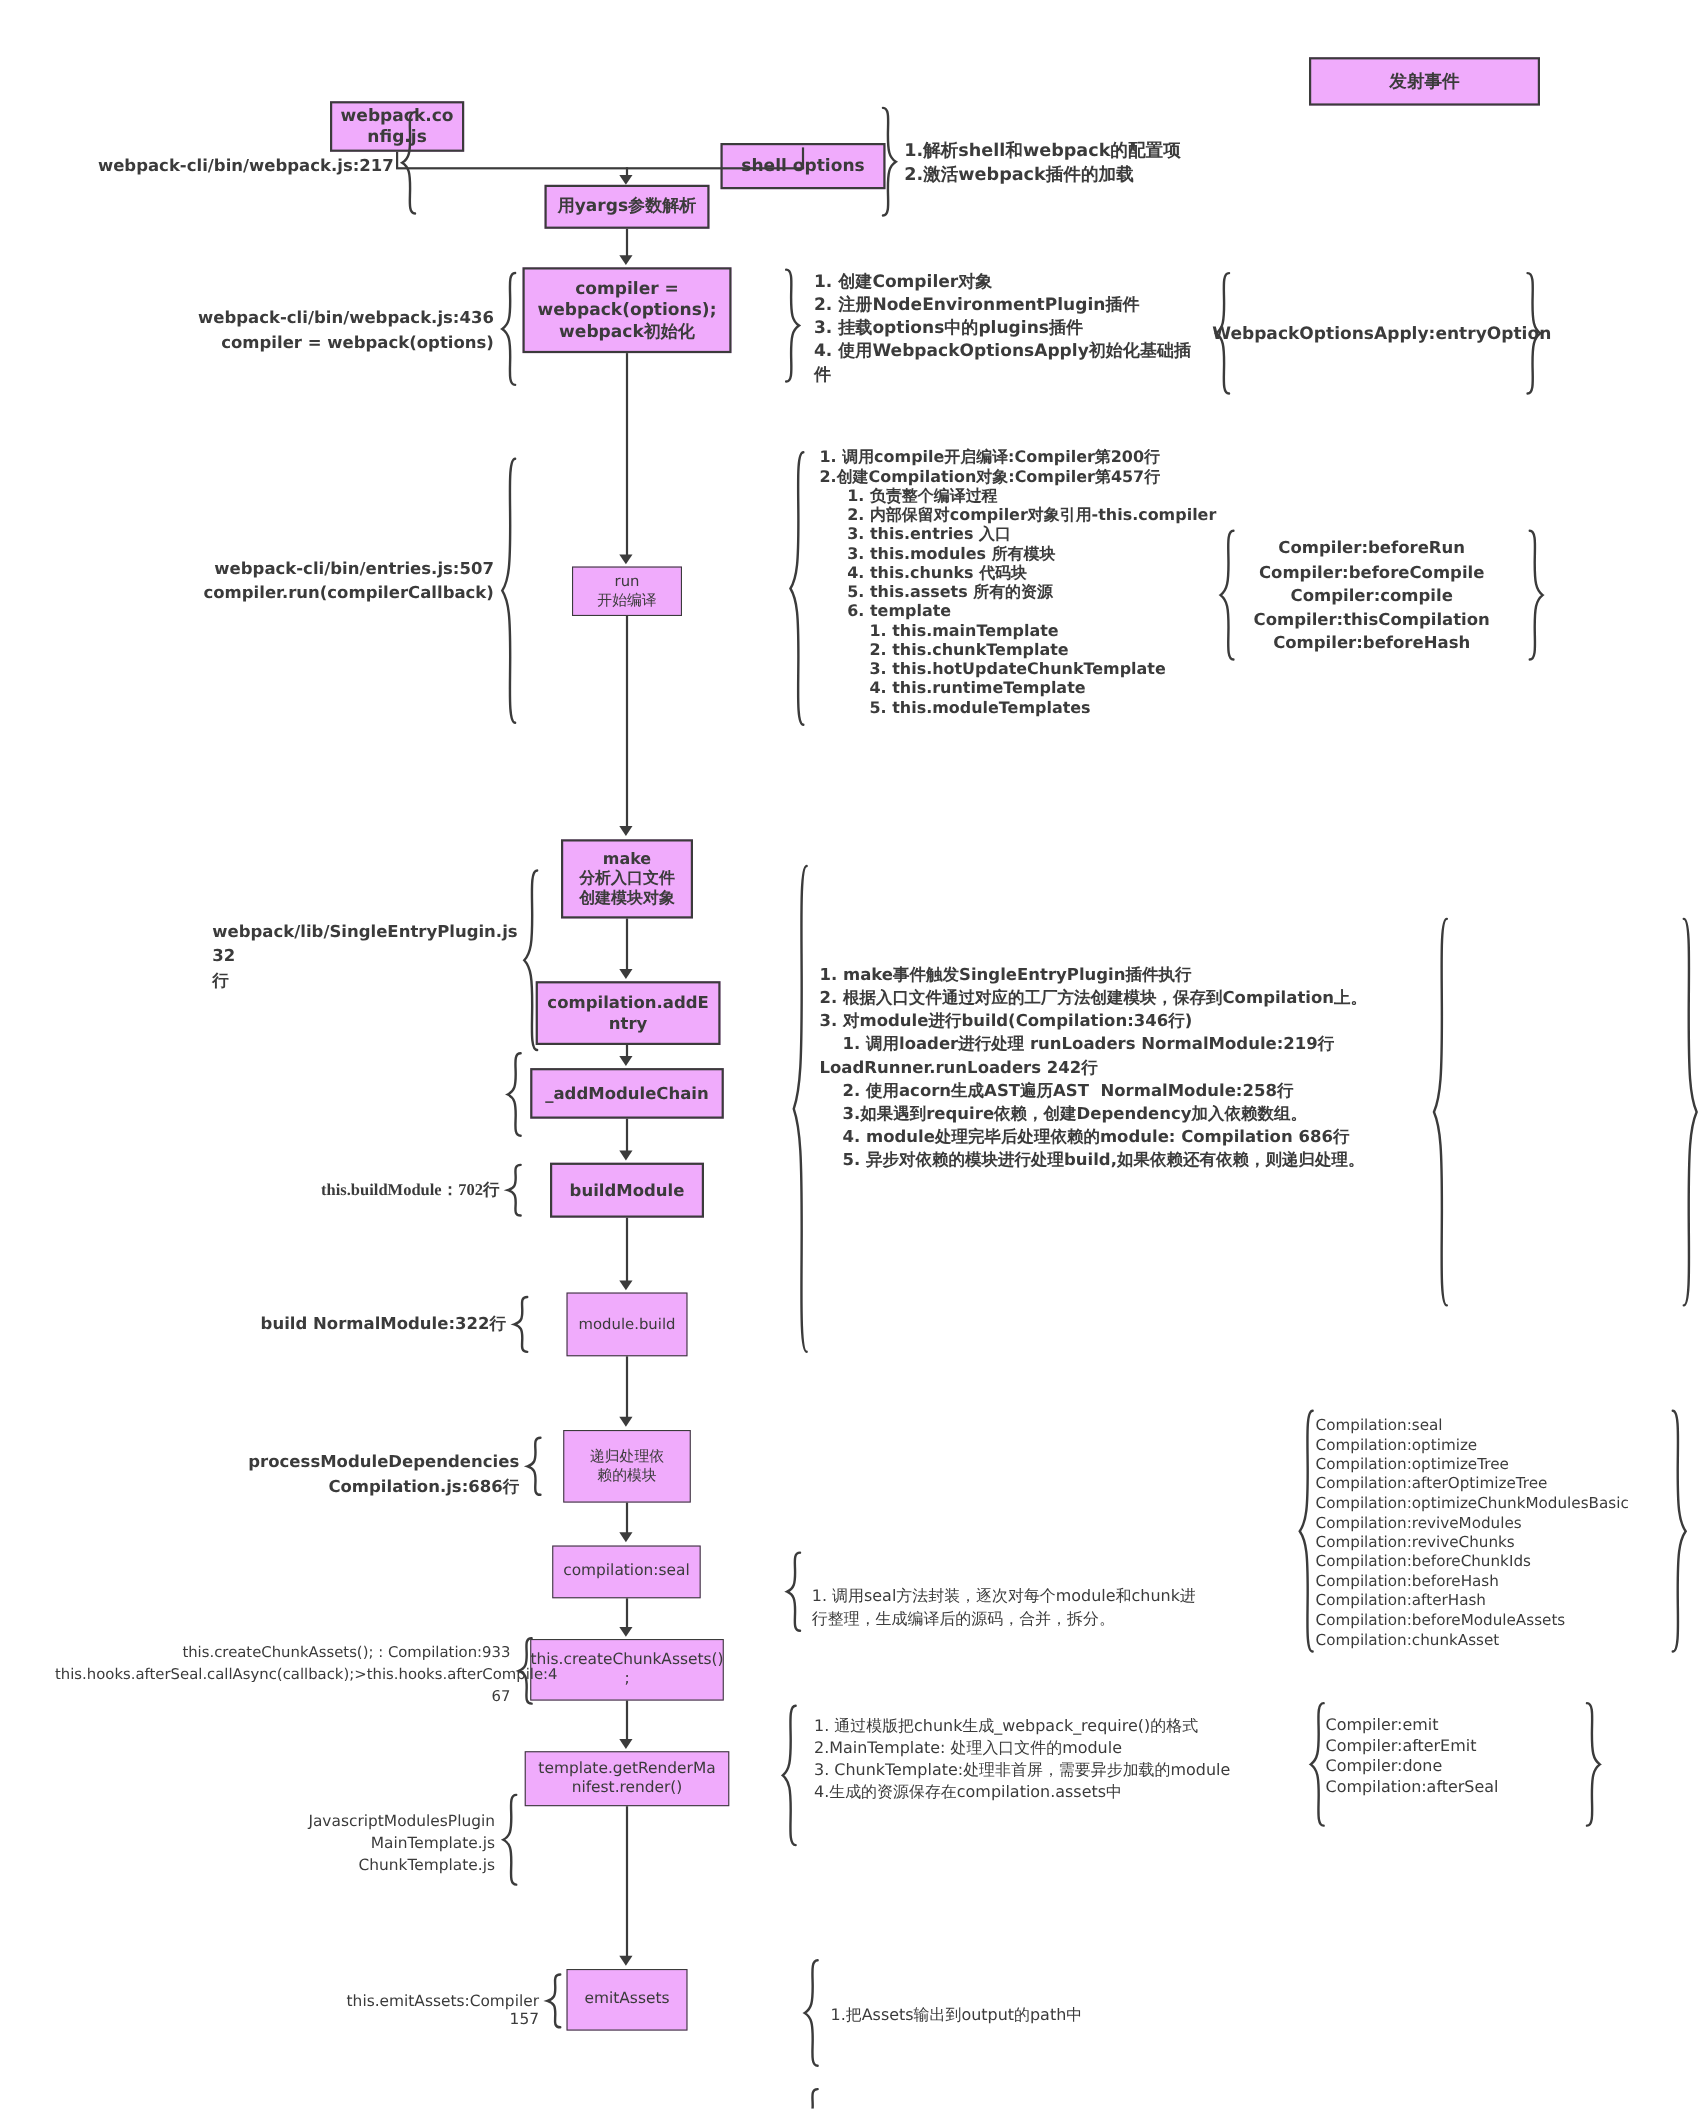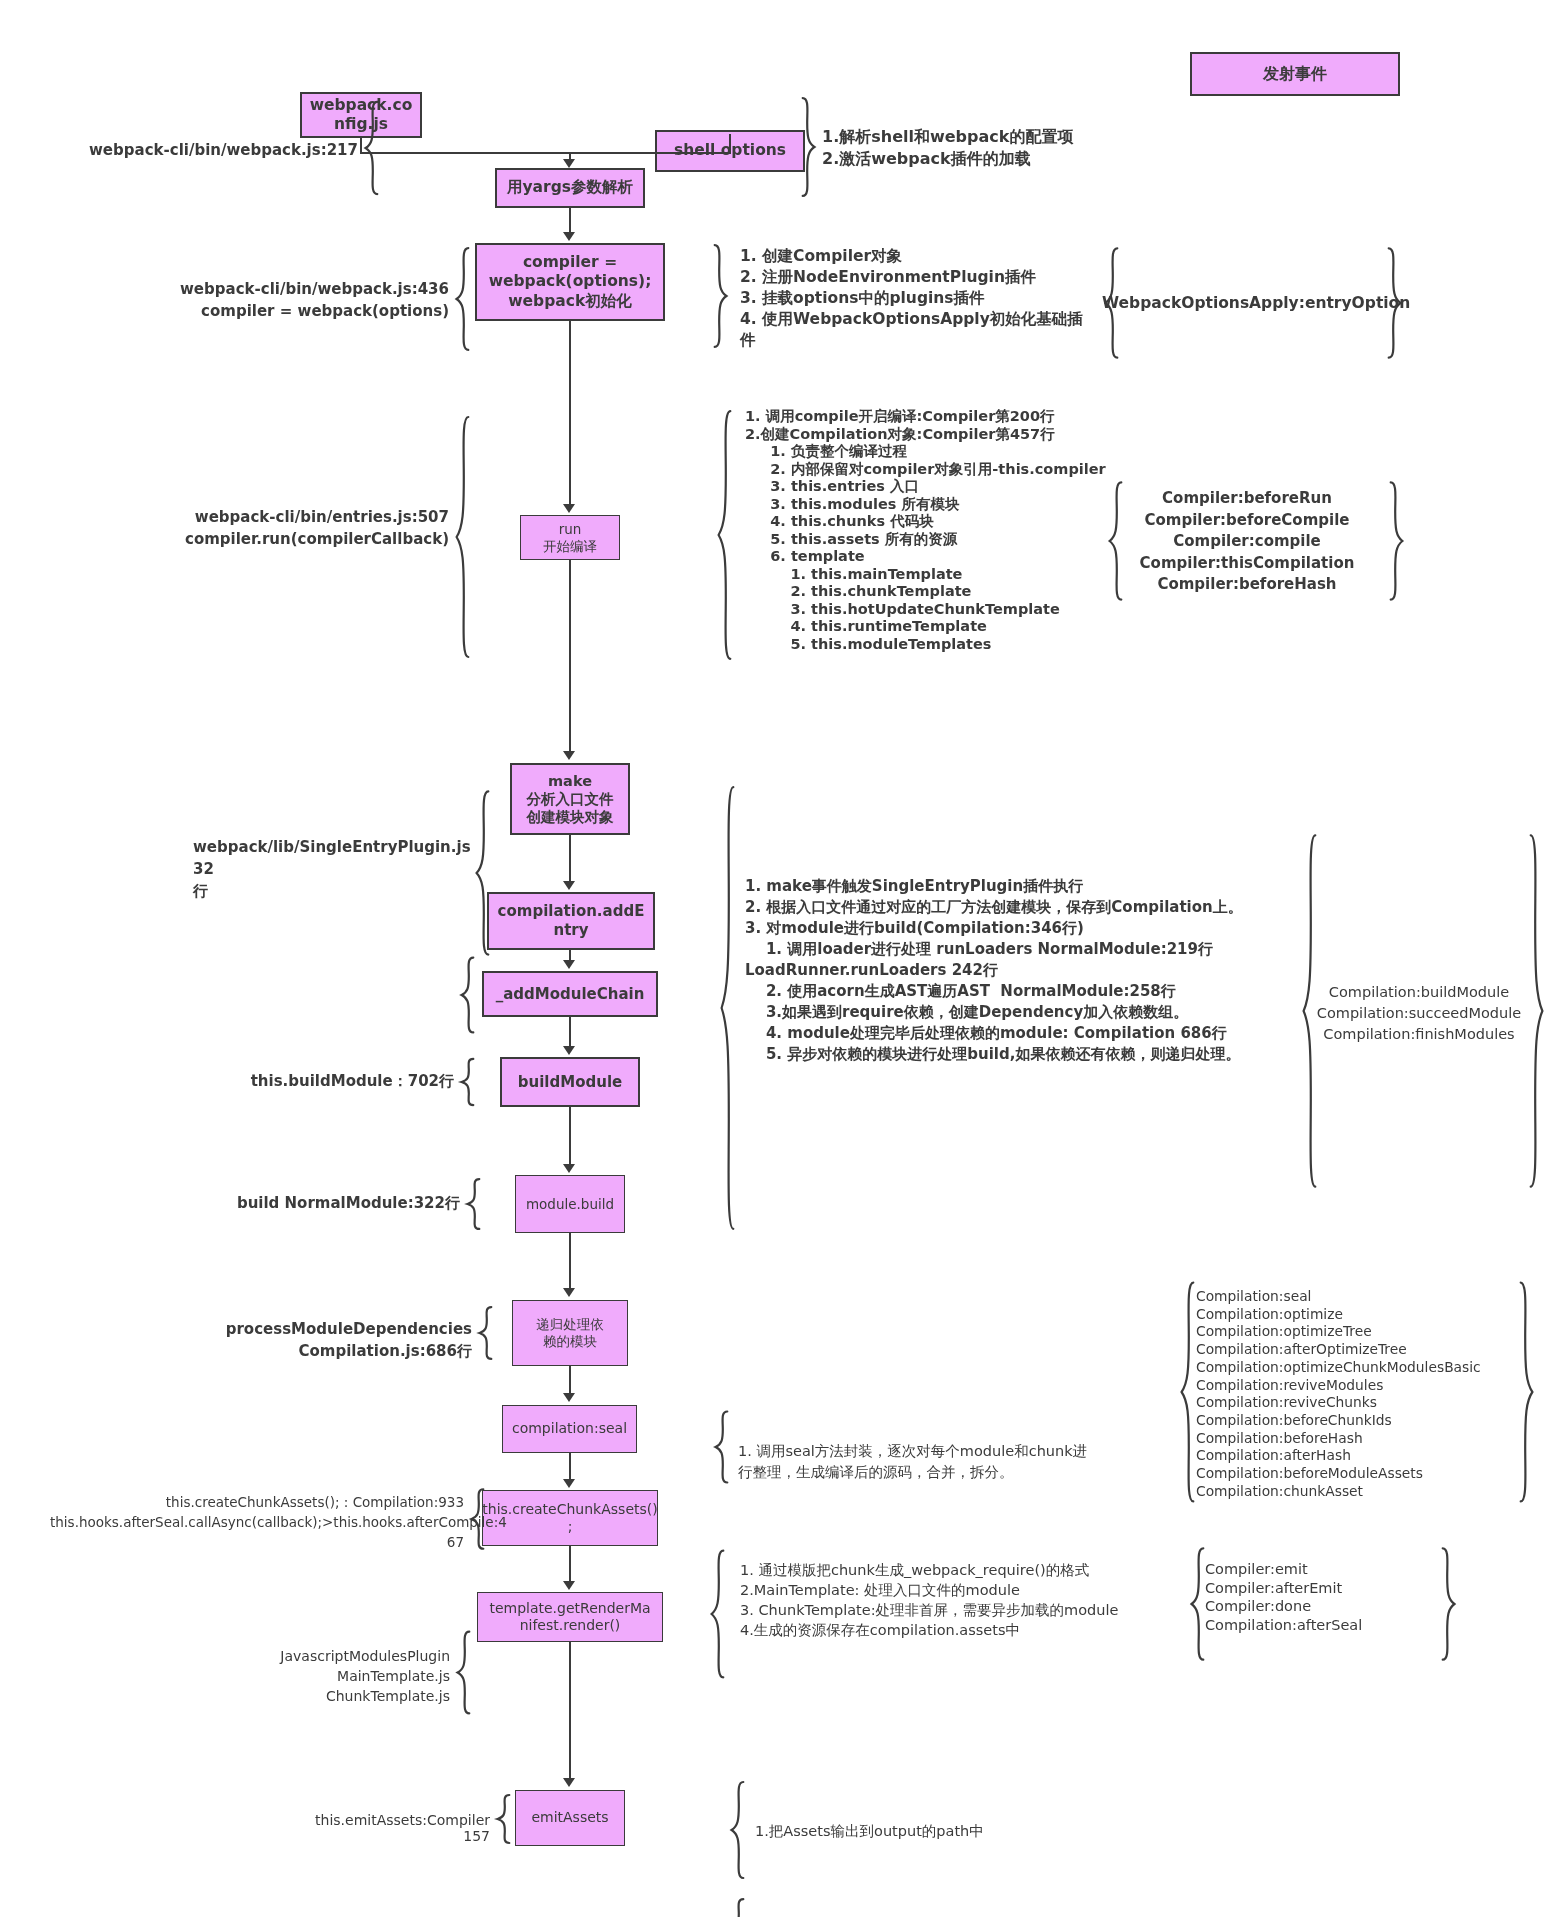--- a/index.html
+++ b/index.html
@@ -177,21 +177,21 @@
         <path d="M17,2 C10,2 12,14 12,26 C12,40 11,46 4,50 C11,54 12,60 12,74 C12,86 10,98 17,98" fill="none" stroke="#3b3b3b" stroke-width="2.2" vector-effect="non-scaling-stroke" stroke-linecap="round"></path>
       </svg>
     </div>
 
   <div class="brace" style="left:458px;top:956px;height:78px;">
       <svg viewBox="0 0 20 100" preserveAspectRatio="none">
         <path d="M17,2 C10,2 12,14 12,26 C12,40 11,46 4,50 C11,54 12,60 12,74 C12,86 10,98 17,98" fill="none" stroke="#3b3b3b" stroke-width="2.2" vector-effect="non-scaling-stroke" stroke-linecap="round"></path>
       </svg>
     </div>
 
-  <div class="t b ra" style="left:200px;top:1072px;width:254px;font-size:15px;">this.buildModule：702行</div>
+  <div class="t b ra" style="left:200px;top:1072px;width:254px;font-size:15px;font-family:Liberation Serif, serif;">this.buildModule：702行</div>
   <div class="brace" style="left:458px;top:1058px;height:48px;">
       <svg viewBox="0 0 20 100" preserveAspectRatio="none">
         <path d="M17,2 C10,2 12,14 12,26 C12,40 11,46 4,50 C11,54 12,60 12,74 C12,86 10,98 17,98" fill="none" stroke="#3b3b3b" stroke-width="2.2" vector-effect="non-scaling-stroke" stroke-linecap="round"></path>
       </svg>
     </div>
 
   <div class="t b ra" style="left:206px;top:1194px;width:254px;font-size:15px;">build NormalModule:322行</div>
   <div class="brace" style="left:464px;top:1178px;height:52px;">
       <svg viewBox="0 0 20 100" preserveAspectRatio="none">
         <path d="M17,2 C10,2 12,14 12,26 C12,40 11,46 4,50 C11,54 12,60 12,74 C12,86 10,98 17,98" fill="none" stroke="#3b3b3b" stroke-width="2.2" vector-effect="non-scaling-stroke" stroke-linecap="round"></path>
@@ -336,25 +336,20 @@
   <div class="brace r" style="left:1388px;top:480px;height:122px;">
       <svg viewBox="0 0 20 100" preserveAspectRatio="none">
         <path d="M17,2 C10,2 12,14 12,26 C12,40 11,46 4,50 C11,54 12,60 12,74 C12,86 10,98 17,98" fill="none" stroke="#3b3b3b" stroke-width="2.2" vector-effect="non-scaling-stroke" stroke-linecap="round"></path>
       </svg>
     </div>
 
   <div class="brace" style="left:1300px;top:828px;height:366px;">
       <svg viewBox="0 0 20 100" preserveAspectRatio="none">
         <path d="M17,2 C10,2 12,14 12,26 C12,40 11,46 4,50 C11,54 12,60 12,74 C12,86 10,98 17,98" fill="none" stroke="#3b3b3b" stroke-width="2.2" vector-effect="non-scaling-stroke" stroke-linecap="round"></path>
       </svg>
-    </div>
-  <div class="t ctr" style="left:1310px;top:982px;width:218px;font-size:14.5px;line-height:21px;">
-      <div>Compilation:buildModule</div>
-      <div>Compilation:succeedModule</div>
-      <div>Compilation:finishModules</div>
     </div>
   <div class="brace r" style="left:1528px;top:828px;height:366px;">
       <svg viewBox="0 0 20 100" preserveAspectRatio="none">
         <path d="M17,2 C10,2 12,14 12,26 C12,40 11,46 4,50 C11,54 12,60 12,74 C12,86 10,98 17,98" fill="none" stroke="#3b3b3b" stroke-width="2.2" vector-effect="non-scaling-stroke" stroke-linecap="round"></path>
       </svg>
     </div>
 
   <div class="brace" style="left:1178px;top:1278px;height:228px;">
       <svg viewBox="0 0 20 100" preserveAspectRatio="none">
         <path d="M17,2 C10,2 12,14 12,26 C12,40 11,46 4,50 C11,54 12,60 12,74 C12,86 10,98 17,98" fill="none" stroke="#3b3b3b" stroke-width="2.2" vector-effect="non-scaling-stroke" stroke-linecap="round"></path>

